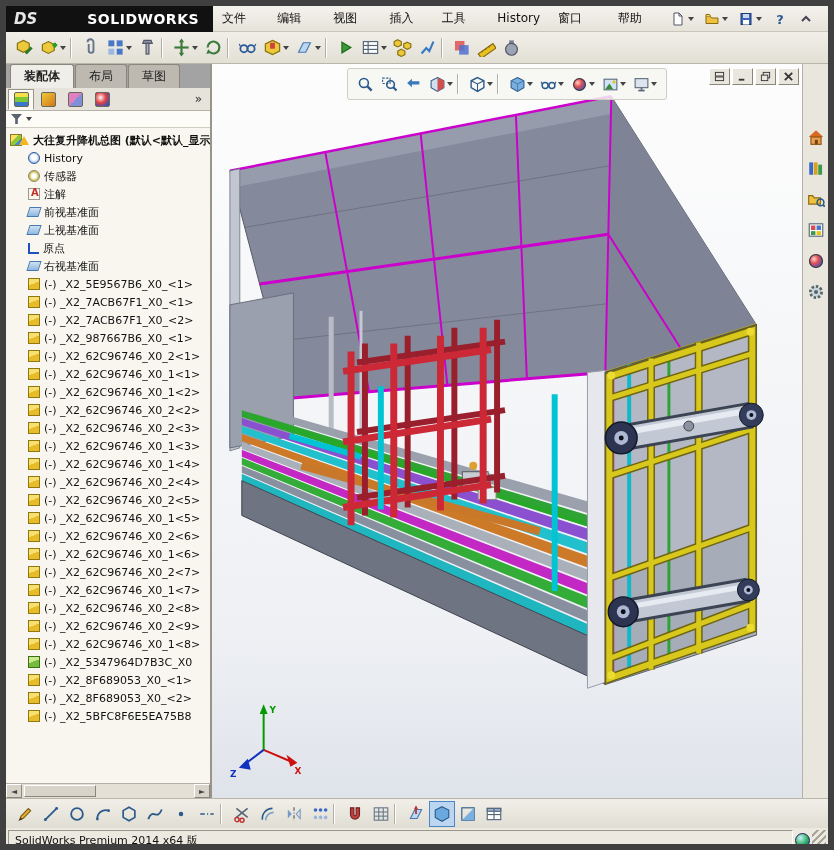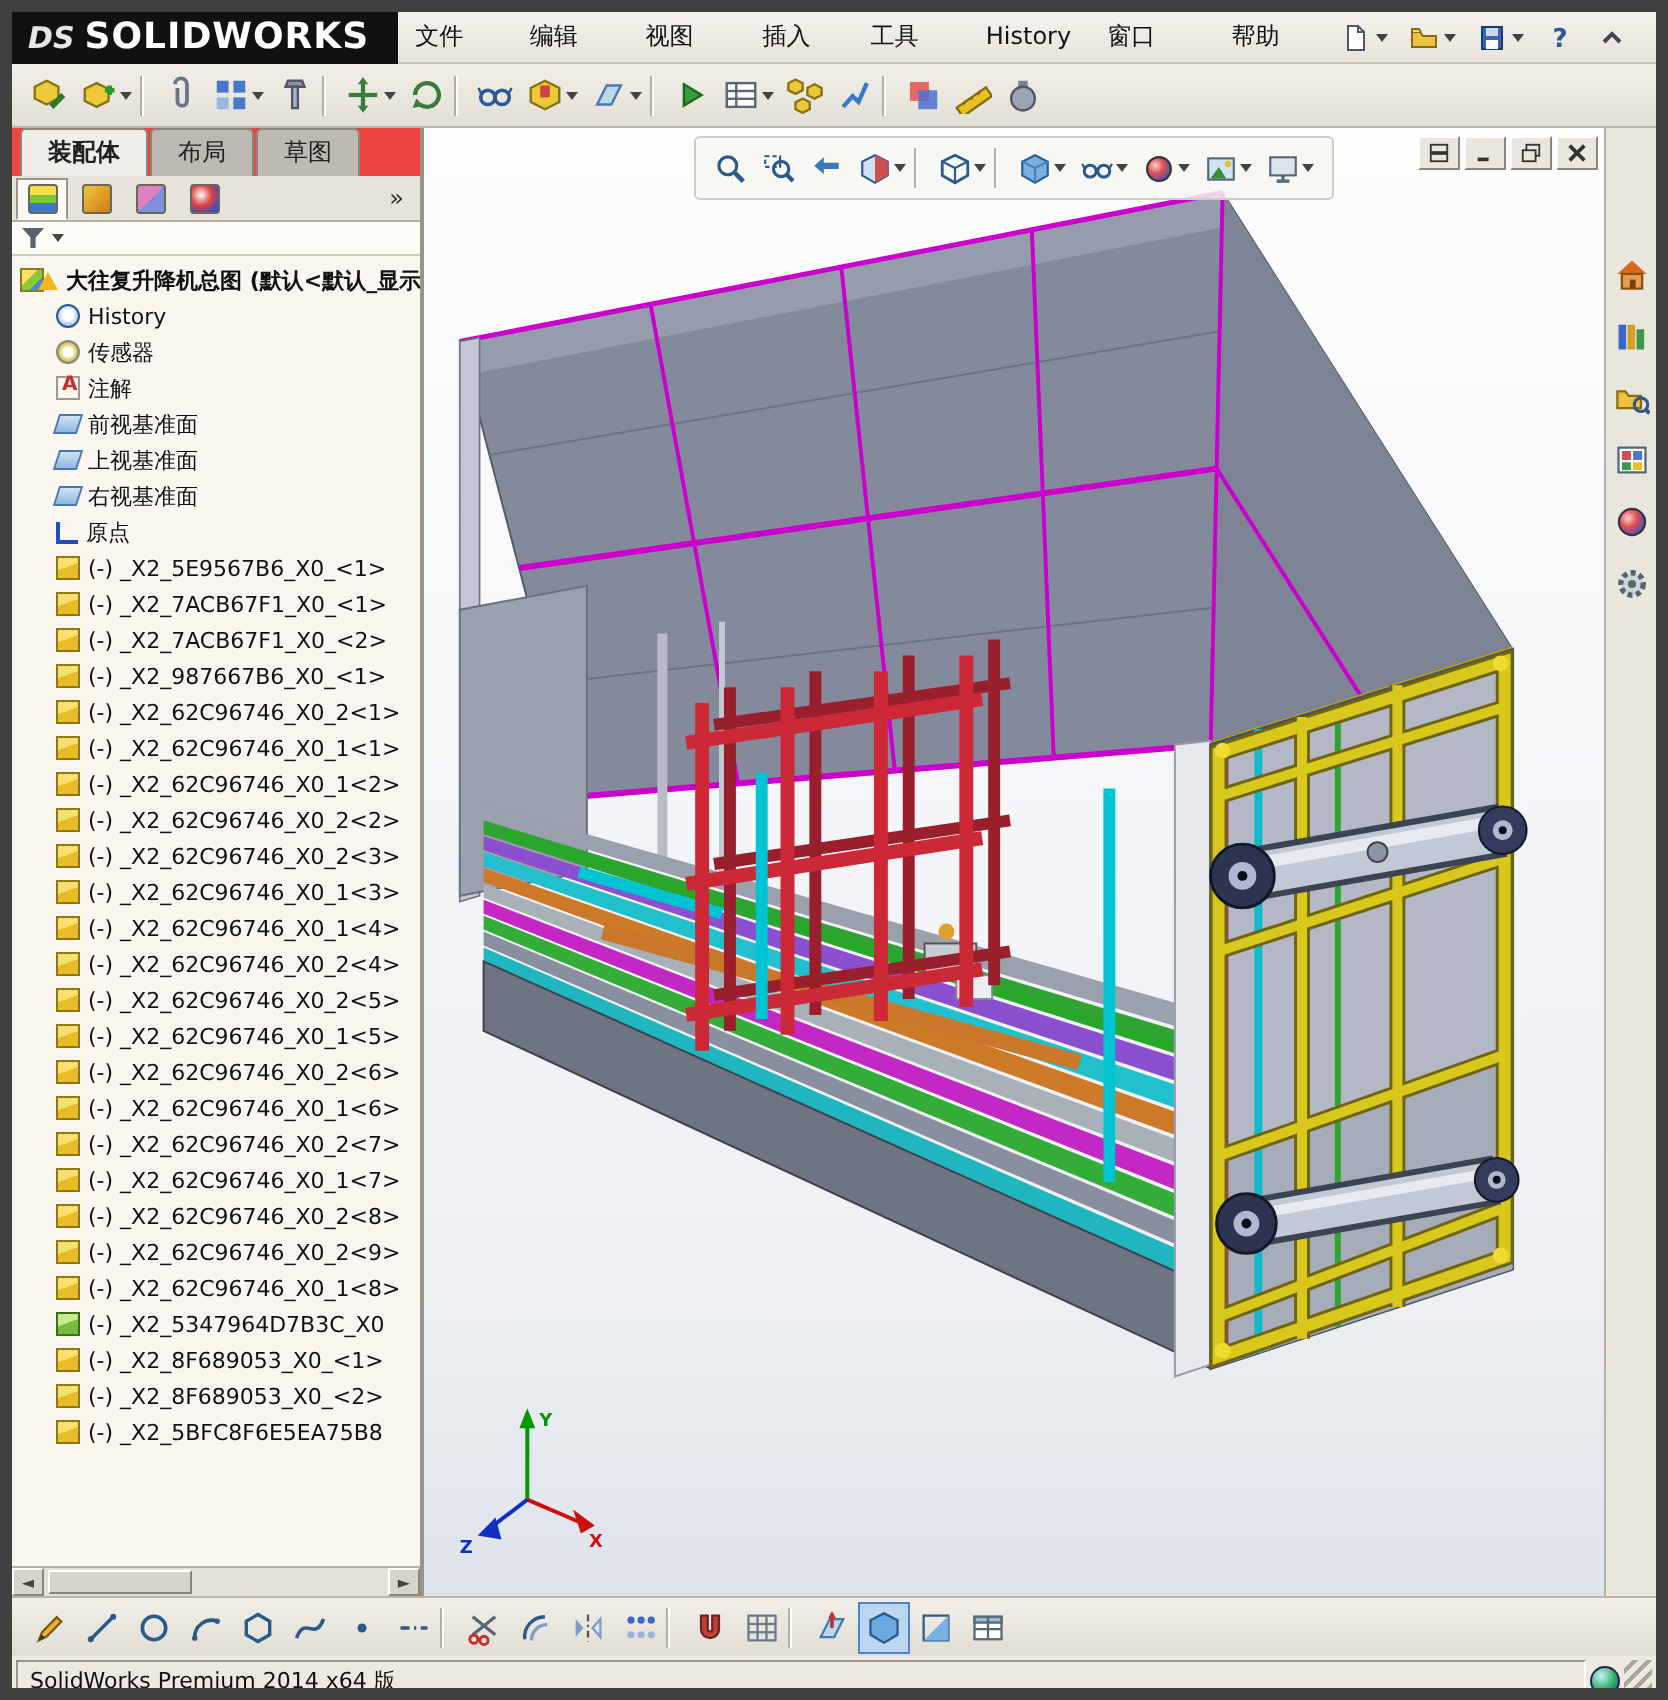--- a/index.html
+++ b/index.html
@@ -2,37 +2,37 @@
 <html><head>
 <meta charset="utf-8">
 <style>
   html,body{margin:0;padding:0;background:#777;font-family:"DejaVu Sans","Liberation Sans",sans-serif;}
   *{box-sizing:border-box;}
   .window{position:relative;width:834px;height:850px;background:#ece9e0;border:6px solid #404040;overflow:hidden;}
   
   .menu-row{position:absolute;left:0;top:0;right:0;height:26px;background:linear-gradient(#f4f2ec,#e6e3da);display:flex;align-items:center;border-bottom:1px solid #c9c5bb;}
   .logo{height:26px;background:#111;color:#fff;display:flex;align-items:center;padding:0 14px 0 8px;gap:5px;flex:none;}
   .logo .mark{font-weight:bold;font-style:italic;font-size:15px;color:#e6e6e6;}
-  .logo .brand{font-weight:bold;font-size:18px;letter-spacing:.5px;}
+  .logo .brand{font-weight:bold;font-size:14px;letter-spacing:.5px;margin-left:45px;}
   .menus{display:flex;height:100%;}
   .menu-item{padding:0 9px;font-size:12px;color:#111;line-height:25px;cursor:default;}
   .quick{margin-left:auto;display:flex;align-items:center;gap:2px;padding-right:10px;}
   .qbtn{display:flex;align-items:center;gap:1px;padding:2px 3px;border:1px solid transparent;}
   .ic{width:16px;height:16px;display:block;}
   .caret{width:0;height:0;border-left:3px solid transparent;border-right:3px solid transparent;border-top:4px solid #444;margin-left:1px;}
   
   .tool-row{position:absolute;left:0;top:26px;right:0;height:32px;background:linear-gradient(#f1efe8,#e2dfd5);display:flex;align-items:center;padding:0 6px;border-bottom:1px solid #b9b5aa;}
   .tbi{display:flex;align-items:center;padding:3px 2px;border:1px solid transparent;}
   .tbi .ic{width:19px;height:19px;}
   .sep{width:1px;height:20px;background:#b2aea4;box-shadow:1px 0 0 #fff;margin:0 4px;flex:none;}
   
   .content{position:absolute;left:0;top:58px;right:0;height:734px;display:flex;}
   
   .leftcol{width:206px;flex:none;display:flex;flex-direction:column;background:#efede6;border-right:2px solid #98948a;}
-  .cmd-tabs{height:24px;background:#ef4444;display:flex;align-items:flex-end;padding:0 4px;gap:1px;flex:none;}
+  .cmd-tabs{height:24px;background:#a3a3a3;display:flex;align-items:flex-end;padding:0 4px;gap:1px;flex:none;}
   .ctab{padding:3px 13px;font-size:12px;color:#222;background:#bdb9b0;border:1px solid #8a867c;border-bottom:none;border-radius:3px 3px 0 0;}
   .ctab.active{background:#f0eee8;font-weight:bold;}
   .panel-tabs{height:23px;background:#e6e3da;display:flex;align-items:center;padding:0 2px;gap:1px;border-bottom:1px solid #b5b1a7;flex:none;}
   .ptab{width:26px;height:21px;display:flex;align-items:center;justify-content:center;border:1px solid transparent;}
   .ptab.active{background:#fbfaf5;border-color:#9a968c;border-bottom-color:#fbfaf5;}
   .pticon{width:15px;height:15px;border:1px solid #6a665c;border-radius:2px;}
   .pt-featuremanager{background:linear-gradient(180deg,#f8e048 0 33%,#7cc838 33% 66%,#3a78c8 66%);}
   .pt-propertymanager{background:linear-gradient(135deg,#f0c838,#d07818);}
   .pt-configurationmanager{background:linear-gradient(135deg,#e080c0 50%,#8090d8 50%);}
   .pt-displaymanager{background:radial-gradient(circle at 35% 35%,#f8f8f8,#e04040 45%,#3050c0 85%);}
@@ -588,26 +588,26 @@
             </div>
             <div class="trow child">
               <span class="ti ti-plane"></span>
               <span class="tlabel">前视基准面</span>
             </div>
             <div class="trow child">
               <span class="ti ti-plane"></span>
               <span class="tlabel">上视基准面</span>
             </div>
             <div class="trow child">
+              <span class="ti ti-origin"></span>
+              <span class="tlabel">原点</span>
+            </div>
+            <div class="trow child">
               <span class="ti ti-plane"></span>
               <span class="tlabel">右视基准面</span>
-            </div>
-            <div class="trow child">
-              <span class="ti ti-origin"></span>
-              <span class="tlabel">原点</span>
             </div>
             <div class="trow child">
               <span class="ti ti-part"></span>
               <span class="tlabel">(-) _X2_5E9567B6_X0_&lt;1&gt;</span>
             </div>
             <div class="trow child">
               <span class="ti ti-part"></span>
               <span class="tlabel">(-) _X2_7ACB67F1_X0_&lt;1&gt;</span>
             </div>
             <div class="trow child">

